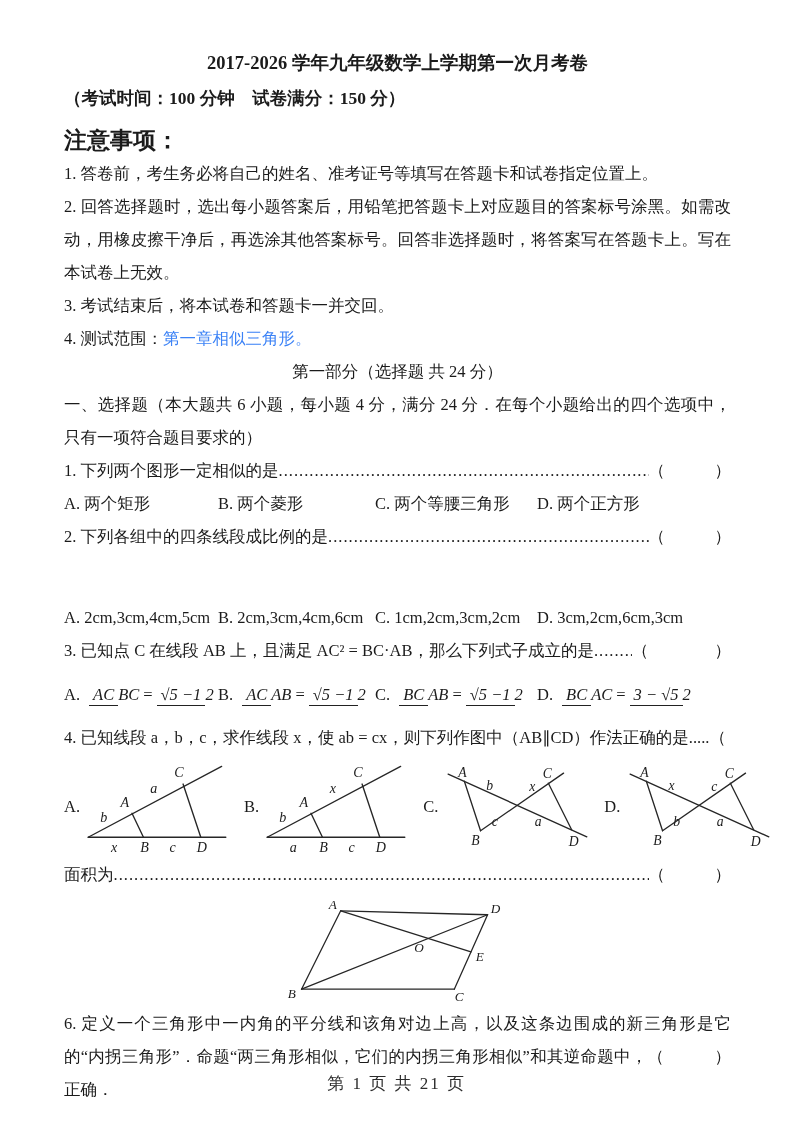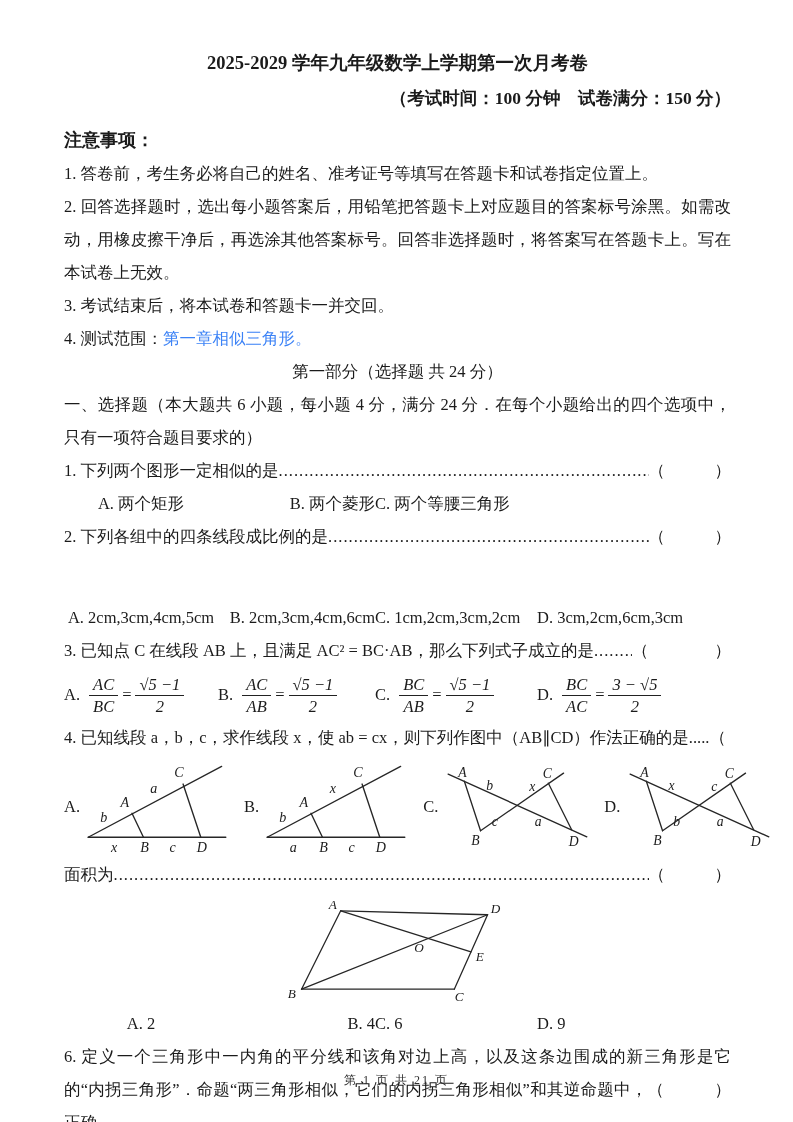--- a/index.html
+++ b/index.html
@@ -1,92 +1,93 @@
 <!DOCTYPE html>
 <html><head>
 <meta charset="utf-8">
 <style>
   * { margin:0; padding:0; box-sizing:border-box; }
   html,body { width:793px; height:1122px; background:#ffffff; overflow:hidden; }
   body { font-family:"Liberation Serif", serif; color:#1b1b1b; font-size:16.5px; position:relative; }
   .content { padding:46px 62px 0 64px; }
 
   .title   { text-align:center; font-weight:bold; font-size:18.5px; line-height:35px; }
-  .subtitle{ text-align:right; font-weight:bold; font-size:17.5px; line-height:35px; margin-bottom:8px; }
-
-  .notice-heading { font-weight:bold; font-size:18px; line-height:33px; }
+  .subtitle{ text-align:left; font-weight:bold; font-size:17.5px; line-height:35px; margin-bottom:8px; }
+
+  .notice-heading { font-weight:bold; font-size:23px; line-height:33px; }
   p.line { line-height:33px; text-align:justify; }
   .red { }
 
   .part-heading { text-align:center; line-height:33px; }
 
   .qline { display:flex; align-items:baseline; line-height:33px; }
   .qline .qtext { white-space:nowrap; }
   .leader { flex:1 1 auto; overflow:hidden; white-space:nowrap; letter-spacing:1px; color:#1b1b1b; }
   .bracket { white-space:pre; }
 
   .opts { display:flex; line-height:33px; }
-  .opts > span:nth-child(1) { width:154px;text-align:center; }
-  .opts > span:nth-child(2) { width:157px;text-align:right; }
+  .opts > span:nth-child(1) { width:154px; }
+  .opts > span:nth-child(2) { width:157px; }
   .opts > span:nth-child(3) { width:162px; }
   .opts > span:nth-child(4) { flex:1; }
   .opts.tight > span { white-space:nowrap;margin-top:48px; }
 
   
   .fracs { display:flex; align-items:center; margin:4px 0 2px 0; height:48px; }
   .fracs > .fopt:nth-child(1) { width:154px; }
   .fracs > .fopt:nth-child(2) { width:157px; }
   .fracs > .fopt:nth-child(3) { width:162px; }
   .fopt { display:flex; align-items:center; }
   .flabel { margin-right:6px; }
-  .frac { display:inline-flex; flex-direction:column; text-align:center; font-style:italic; margin:0 3px; }
+  .frac { display:inline-flex; flex-direction:row; text-align:center; font-style:italic; margin:0 3px; }
   .frac .fn { border-bottom:1.3px solid #222; padding:0 4px; line-height:21px; }
   .frac .fd { line-height:21px; }
   .feq { margin:0 1px; }
 
   
   .figrow { display:flex; align-items:center; margin:4px 0 2px 0; }
   .figcell { display:flex; align-items:center; }
   .figlabel { margin:0 4px 0 0; }
   .figcell svg { display:block; }
   .figcell.cA, .figcell.cB { margin-right:14px; }
   .figcell.cC { margin-right:10px; }
   svg text { font-family:"Liberation Serif", serif; font-style:italic; font-size:13.5px; fill:#1b1b1b; }
   svg line { stroke:#262626; stroke-width:1.3; stroke-linecap:round; }
 
   .fig5wrap { display:flex; justify-content:center; margin:6px 0 4px 0; }
 
-  .footer { position:absolute; left:0; right:0; top:1072px; text-align:center; font-size:12px; color:#2c2c2c; letter-spacing:2px; }
+  .footer { position:absolute; left:0; right:0; top:1072px; text-align:center; font-size:17px; color:#2c2c2c; letter-spacing:2px; }
 </style>
 </head>
 <body>
 
 <div class="content">
 
-  <div class="title">2025-2029 学年九年级数学上学期第一次月考卷</div>
+  <div class="title">2017-2026 学年九年级数学上学期第一次月考卷</div>
   <div class="subtitle">（考试时间：100 分钟　试卷满分：150 分）</div>
 
   <p class="notice-heading">注意事项：</p>
   <p class="line">1. 答卷前，考生务必将自己的姓名、准考证号等填写在答题卡和试卷指定位置上。</p>
   <p class="line">2. 回答选择题时，选出每小题答案后，用铅笔把答题卡上对应题目的答案标号涂黑。如需改动，用橡皮擦干净后，再选涂其他答案标号。回答非选择题时，将答案写在答题卡上。写在本试卷上无效。</p>
   <p class="line">3. 考试结束后，将本试卷和答题卡一并交回。</p>
   <p class="line"><span>4. 测试范围：</span><span class="red" style="color: #3b82f6;">第一章相似三角形。</span></p>
 
   <p class="part-heading">第一部分（选择题 共 24 分）</p>
   <p class="line">一、选择题（本大题共 6 小题，每小题 4 分，满分 24 分．在每个小题给出的四个选项中，只有一项符合题目要求的）</p>
 
   <div class="qline">
     <span class="qtext">1. 下列两个图形一定相似的是</span>
     <span class="leader">........................................................................................................................................................................</span>
     <span class="bracket">（　　　）</span>
   </div>
   <div class="opts">
     <span>A. 两个矩形</span>
     <span>B. 两个菱形</span>
     <span>C. 两个等腰三角形</span>
+    <span>D. 两个正方形</span>
   </div>
 
   <div class="qline">
     <span class="qtext">2. 下列各组中的四条线段成比例的是</span>
     <span class="leader">........................................................................................................................................................................</span>
     <span class="bracket">（　　　）</span>
   </div>
   <div class="opts tight">
     <span>A. 2cm,3cm,4cm,5cm</span>
     <span>B. 2cm,3cm,4cm,6cm</span>
@@ -243,24 +244,18 @@
       <line x1="22" y1="94" x2="212" y2="18"></line>
       <line x1="62" y1="14" x2="195" y2="56"></line>
       <text x="54" y="12" text-anchor="middle">A</text>
       <text x="220" y="16" text-anchor="middle">D</text>
       <text x="12" y="103" text-anchor="middle">B</text>
       <text x="183" y="106" text-anchor="middle">C</text>
       <text x="142" y="56" text-anchor="middle">O</text>
       <text x="204" y="65" text-anchor="middle">E</text>
     </svg>
   </div>
-  <div class="opts">
-    <span>A. 2</span>
-    <span>B. 4</span>
-    <span>C. 6</span>
-    <span>D. 9</span>
-  </div>
 
   <p class="line">6. 定义一个三角形中一内角的平分线和该角对边上高，以及这条边围成的新三角形是它的“内拐三角形”．命题“两三角形相似，它们的内拐三角形相似”和其逆命题中，（　　　）正确．</p>
 
 </div>
 
 <div class="footer">第 1 页 共 21 页</div>
 
 </body></html>

